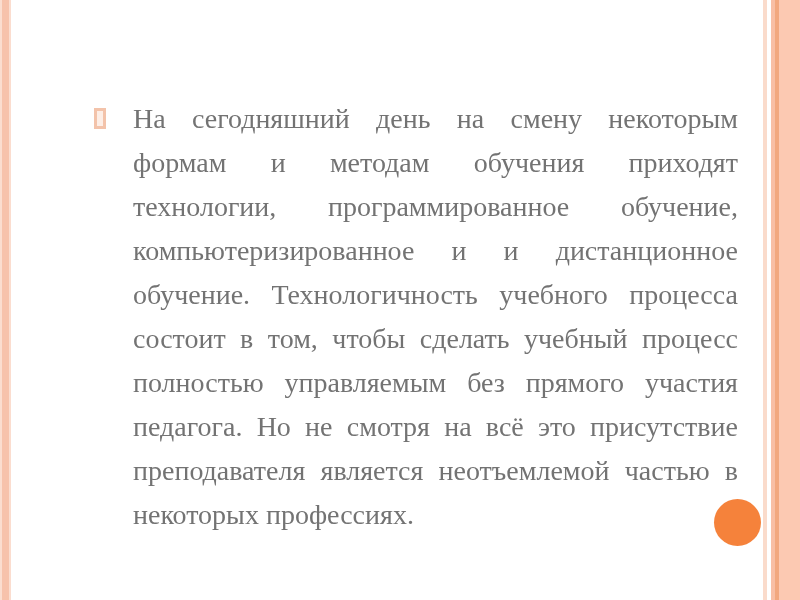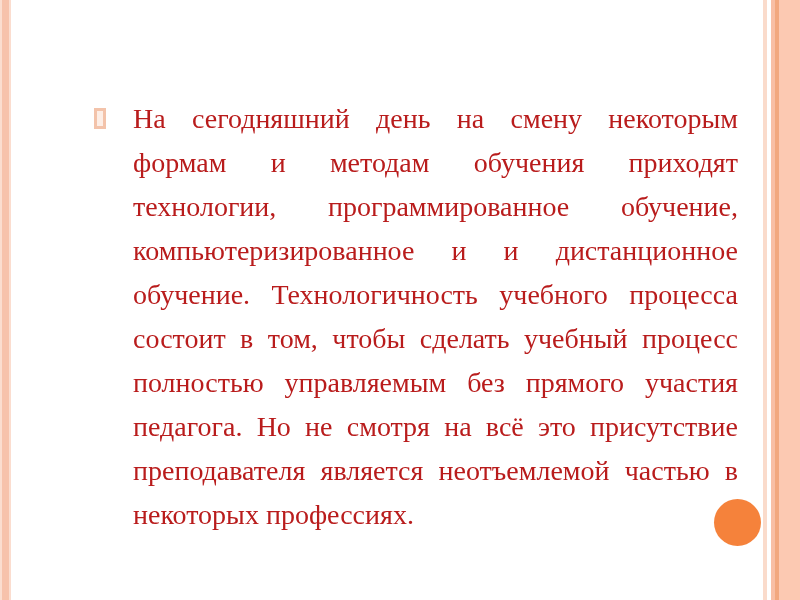--- a/index.html
+++ b/index.html
@@ -40,21 +40,21 @@
   
   .para {
     position: absolute;
     left: 133px;
     top: 97px;
     width: 605px;
     margin: 0;
     font-size: 28px;
     line-height: 44px;
     text-align: justify;
-    color: #b91c1c;
+    color: #737373;
   }
   
   .circle {
     position: absolute;
     left: 714px;
     top: 499px;
     width: 47px;
     height: 47px;
     border-radius: 50%;
   }

